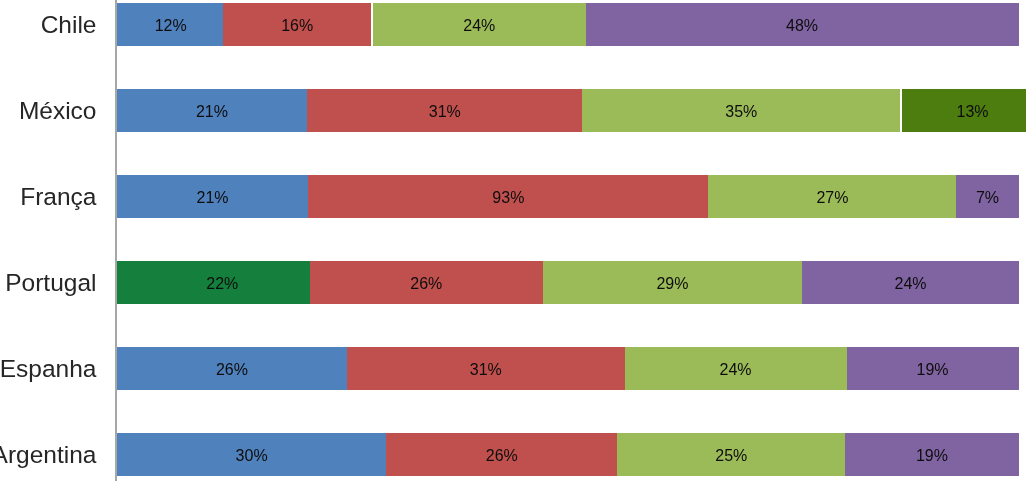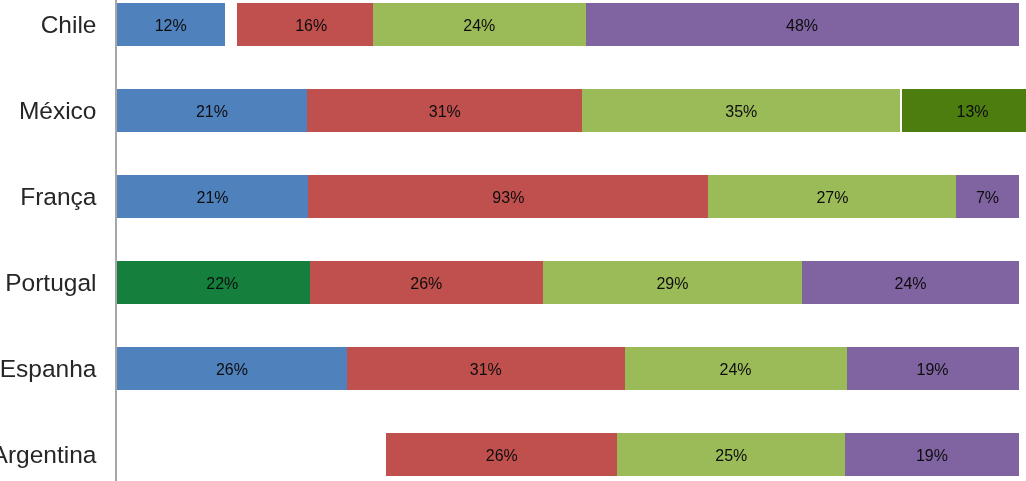--- a/index.html
+++ b/index.html
@@ -24,21 +24,21 @@
 </head>
 <body>
 
 <div id="chart">
   <div class="axis-line"></div>
 <div class="chart-row" style="top: 3px; padding-left: 24px;">
     <div class="cat-label" style="width: 496.5px;">Chile</div>
   <div class="seg" style="left: 116.8px; width: 107.855px; background: rgb(79, 129, 189);">
     <div class="seg-label">12%</div>
   </div>
-      <div class="seg" style="left: 237px; width: 148.436px; background: rgb(192, 80, 77);">
+      <div class="seg" style="left: 223px; width: 148.436px; background: rgb(192, 80, 77);">
     <div class="seg-label">16%</div>
   </div>
       <div class="seg" style="left: 373.092px; width: 212.464px; background: rgb(155, 187, 89);">
     <div class="seg-label">24%</div>
   </div>
       <div class="seg" style="left: 585.556px; width: 433.044px; background: rgb(128, 100, 162);">
     <div class="seg-label">48%</div>
   </div>
     </div>
     <div class="chart-row" style="top: 89px;">
@@ -96,20 +96,23 @@
   </div>
       <div class="seg" style="left: 624.604px; width: 221.933px; background: rgb(155, 187, 89);">
     <div class="seg-label">24%</div>
   </div>
       <div class="seg" style="left: 846.537px; width: 172.063px; background: rgb(128, 100, 162);">
     <div class="seg-label">19%</div>
   </div>
     </div>
     <div class="chart-row" style="top: 433px;">
     <div class="cat-label" style="width: 496.5px;">Argentina</div>
+  <div class="seg" style="left: 116.8px; width: 269.638px; background: rgb(79, 129, 189);">
+    <div class="seg-label">30%</div>
+  </div>
       <div class="seg" style="left: 386.438px; width: 230.771px; background: rgb(192, 80, 77);">
     <div class="seg-label">26%</div>
   </div>
       <div class="seg" style="left: 617.209px; width: 228.155px; background: rgb(155, 187, 89);">
     <div class="seg-label">25%</div>
   </div>
       <div class="seg" style="left: 845.364px; width: 173.236px; background: rgb(128, 100, 162);">
     <div class="seg-label">19%</div>
   </div>
     </div>

